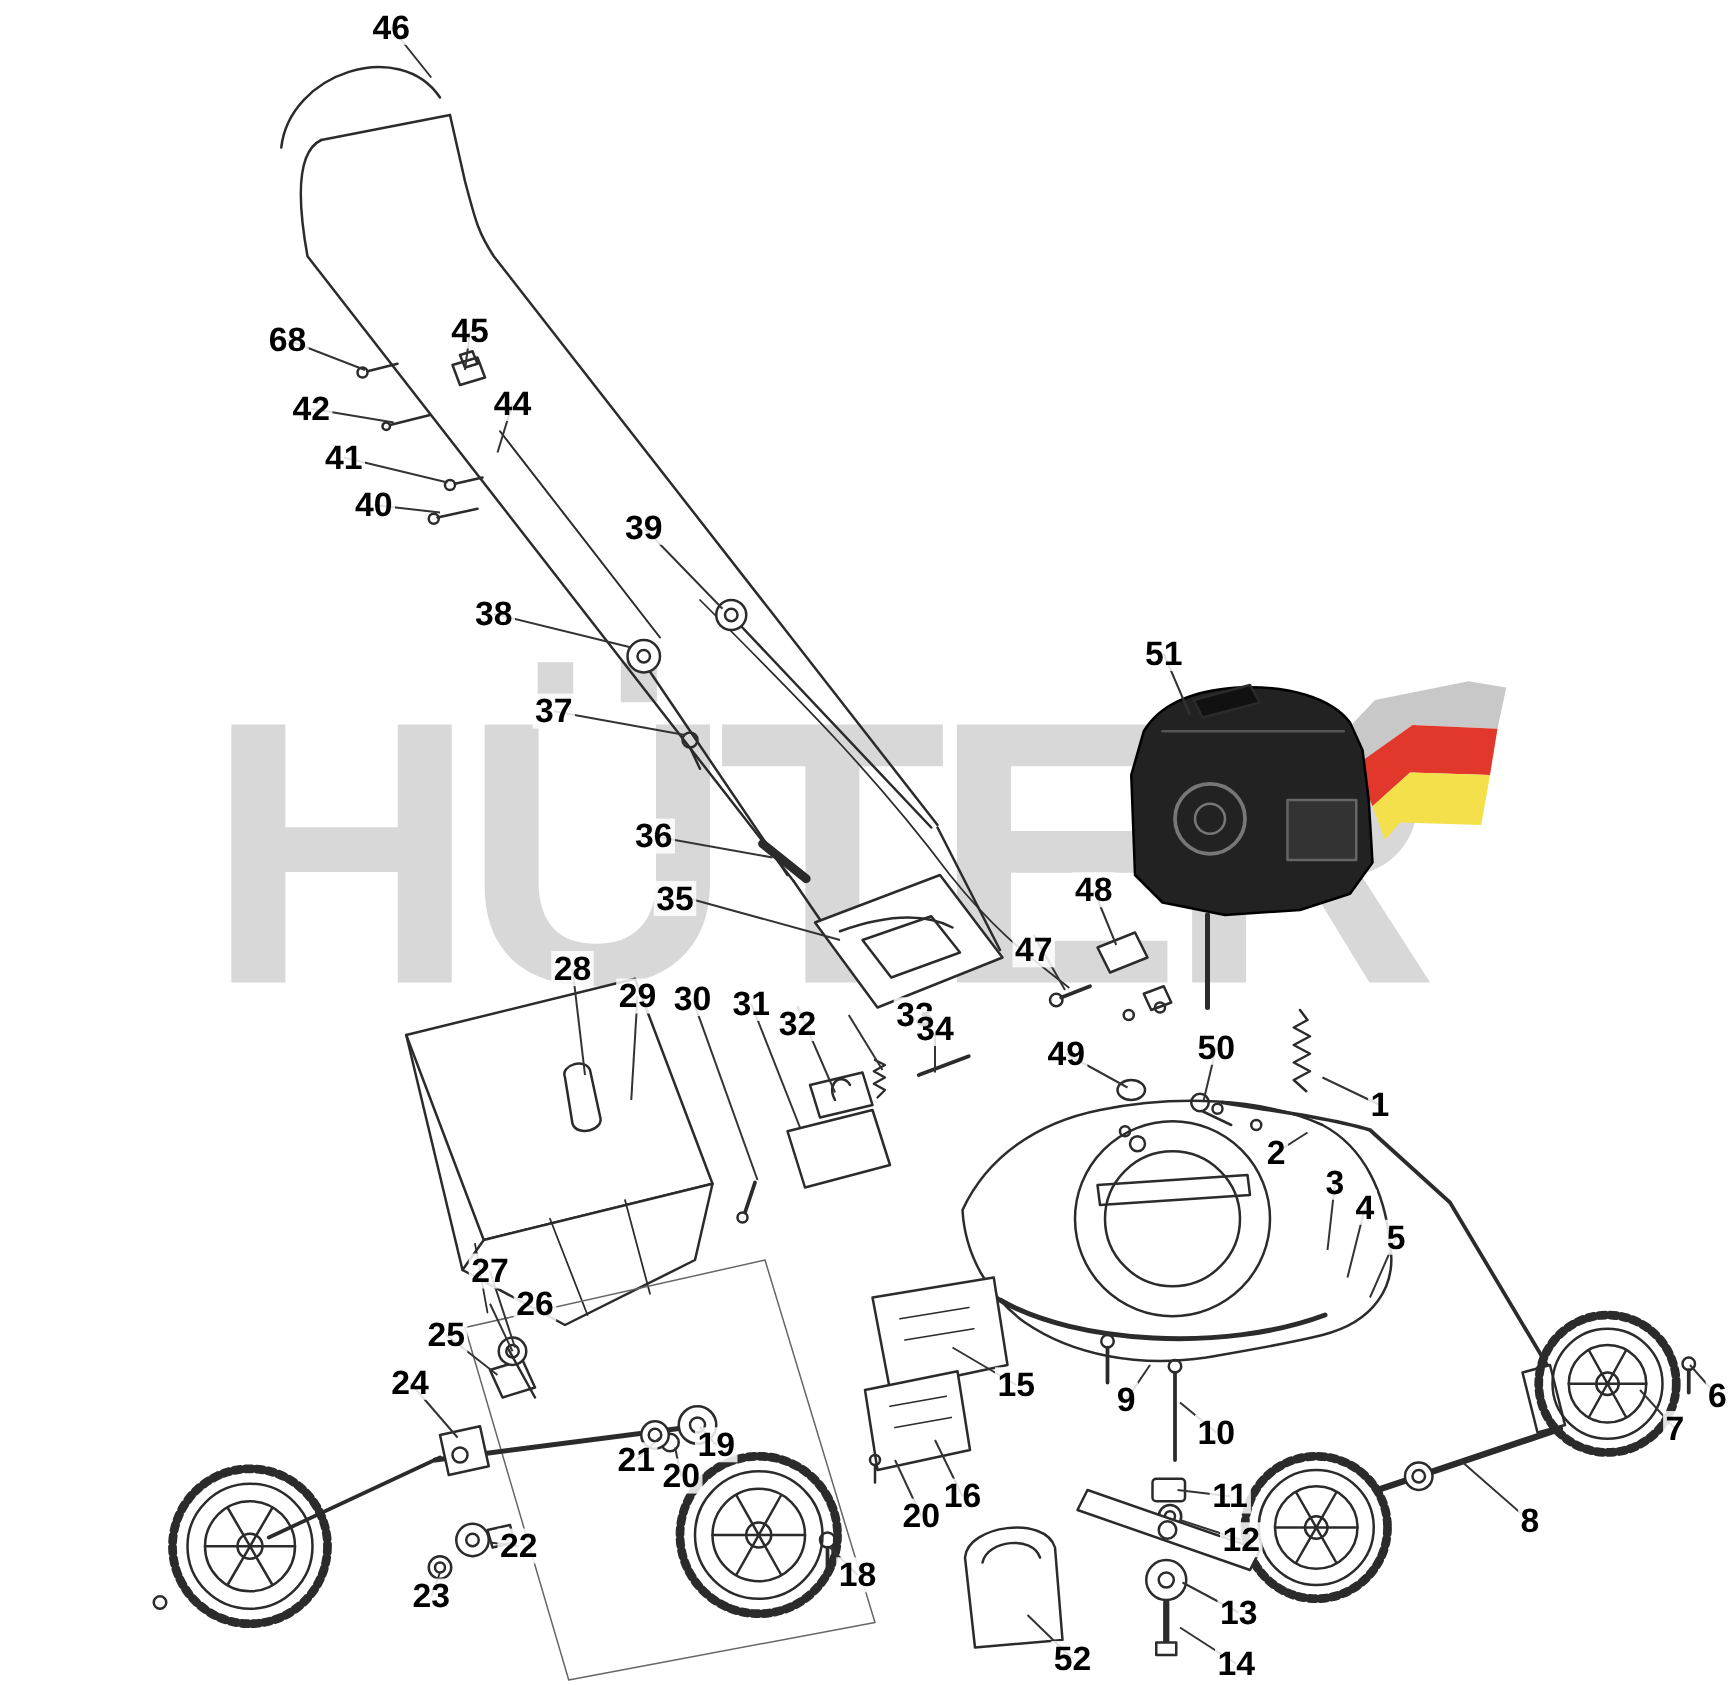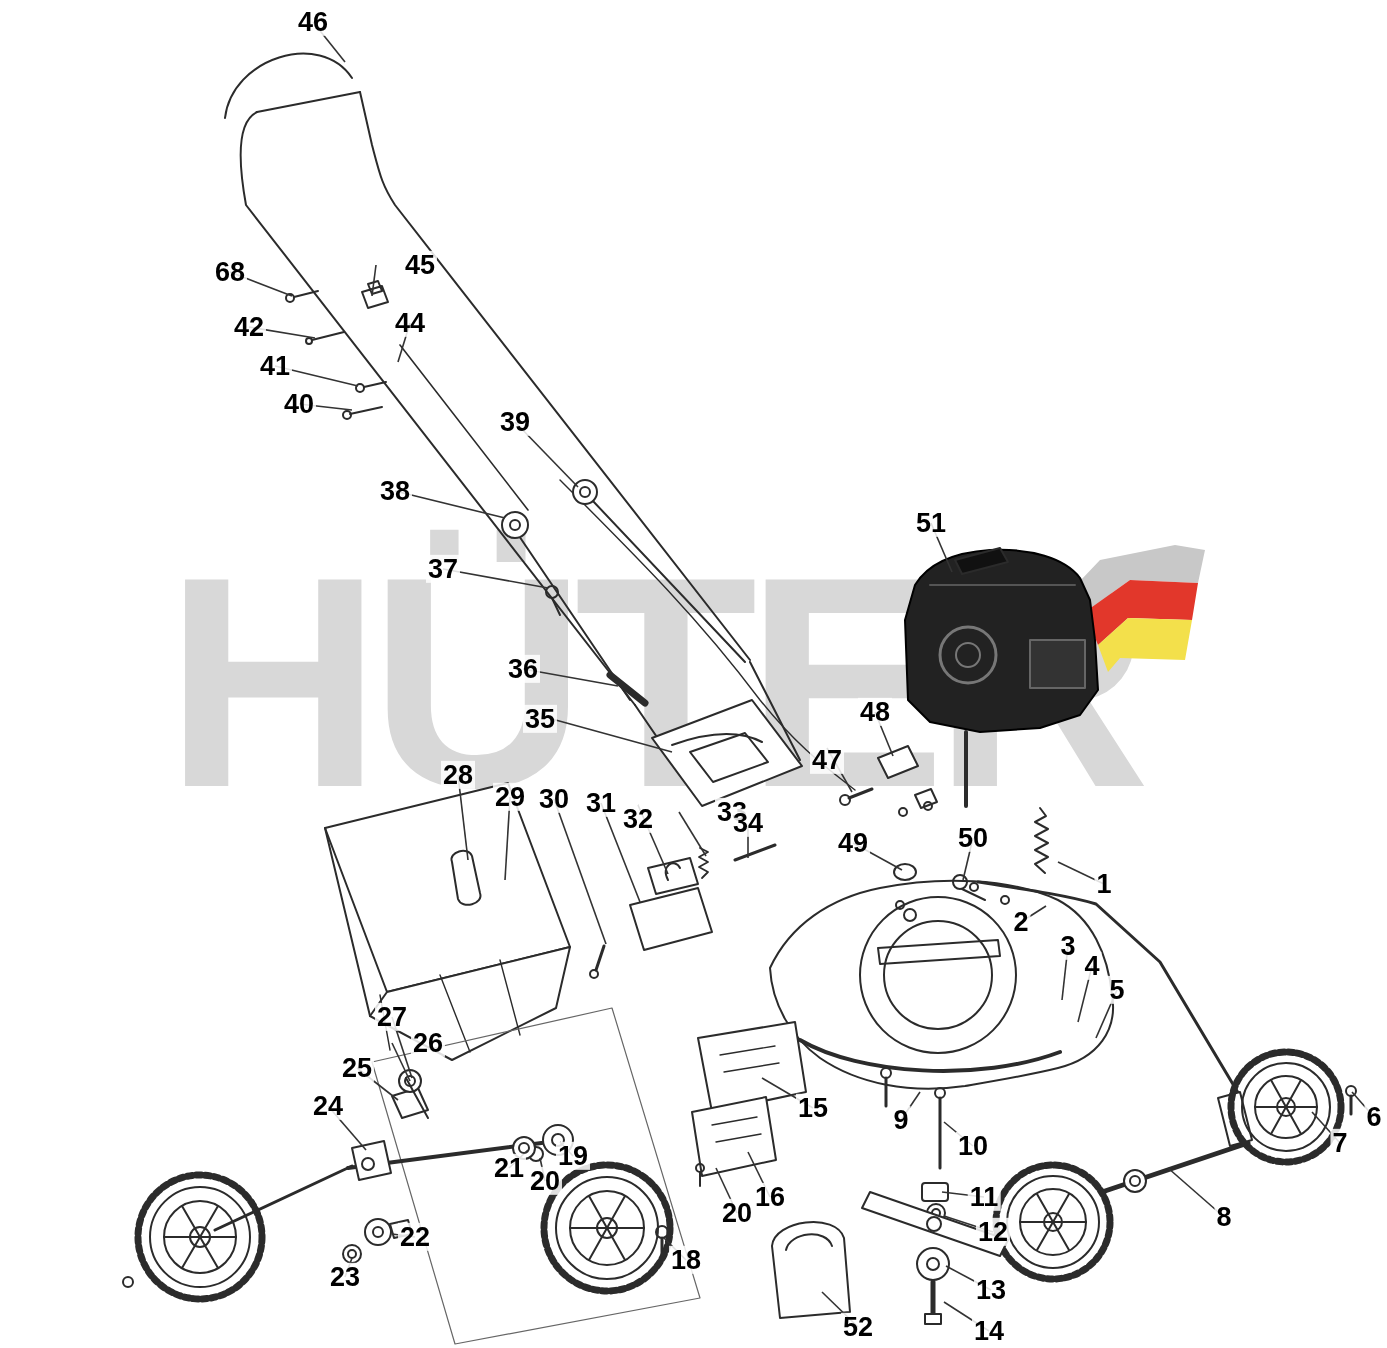--- a/index.html
+++ b/index.html
@@ -295,21 +295,21 @@
     <line x1="993" y1="1232" x2="944" y2="1216" stroke="#333" stroke-width="1.6"></line>
     <line x1="686" y1="1260" x2="664" y2="1238" stroke="#333" stroke-width="1.6"></line>
     <line x1="345" y1="1277" x2="352" y2="1258" stroke="#333" stroke-width="1.6"></line>
     <line x1="991" y1="1290" x2="946" y2="1266" stroke="#333" stroke-width="1.6"></line>
     <line x1="858" y1="1327" x2="822" y2="1292" stroke="#333" stroke-width="1.6"></line>
     <line x1="989" y1="1331" x2="944" y2="1302" stroke="#333" stroke-width="1.6"></line>
   </svg>
 <div id="labels-layer">
     <div class="part-label" style="left: 313px; top: 22px;">46</div>
     <div class="part-label" style="left: 230px; top: 272px;">68</div>
-    <div class="part-label" style="left: 376px; top: 265px; margin-left: 44px;">45</div>
+    <div class="part-label" style="left: 376px; top: 265px;">45</div>
     <div class="part-label" style="left: 249px; top: 327px;">42</div>
     <div class="part-label" style="left: 410px; top: 323px;">44</div>
     <div class="part-label" style="left: 275px; top: 366px;">41</div>
     <div class="part-label" style="left: 299px; top: 404px;">40</div>
     <div class="part-label" style="left: 515px; top: 422px;">39</div>
     <div class="part-label" style="left: 395px; top: 491px;">38</div>
     <div class="part-label" style="left: 443px; top: 569px;">37</div>
     <div class="part-label" style="left: 931px; top: 523px;">51</div>
     <div class="part-label" style="left: 523px; top: 669px;">36</div>
     <div class="part-label" style="left: 540px; top: 719px;">35</div>

